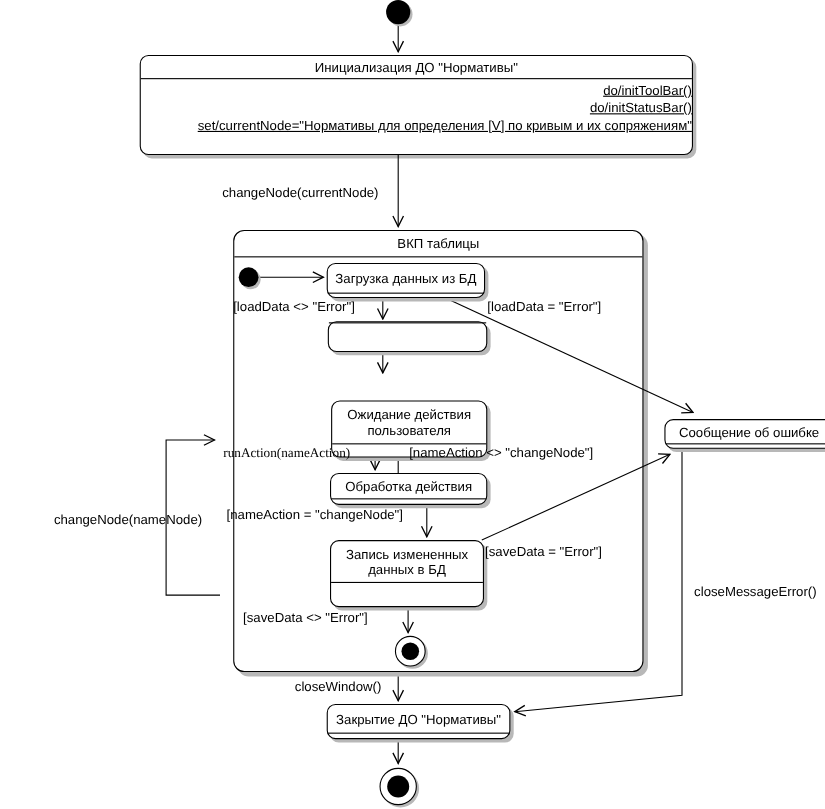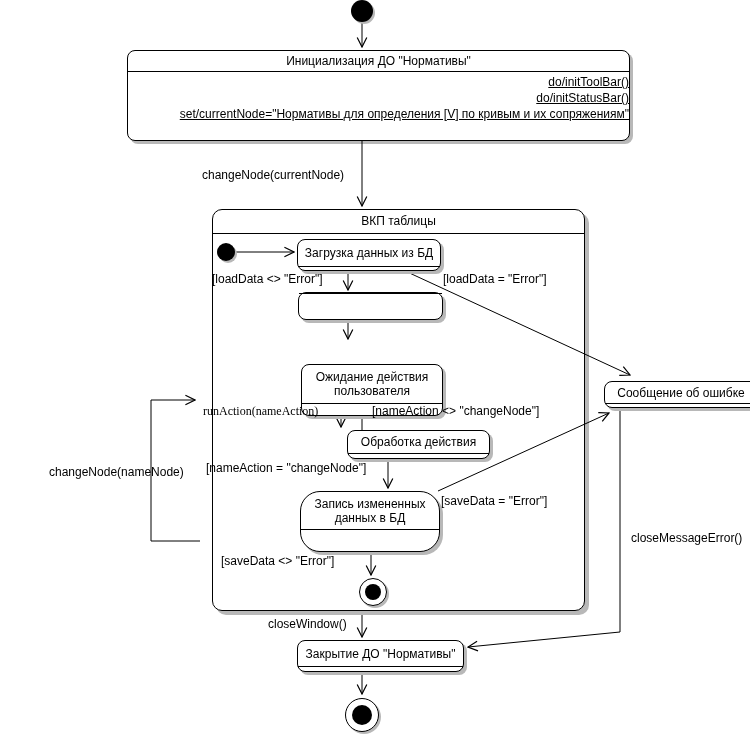--- a/index.html
+++ b/index.html
@@ -93,26 +93,26 @@
 
   <div class="state" style="left:298px;top:292px;width:143px;height:26px;">
     <div class="sep" style="height:3px;"></div>
   </div>
 
   <div class="state" style="left:301px;top:342px;width:140px;height:50px;margin-top:22px;">
     <div class="name">Ожидание действия пользователя</div>
     <div class="sep" style="height:11px;"></div>
   </div>
 
-  <div class="state" style="left:300px;top:430px;width:141px;height:27px;margin-left:47px;">
+  <div class="state" style="left:300px;top:430px;width:141px;height:27px;">
     <div class="name">Обработка действия</div>
     <div class="sep" style="height:4px;"></div>
   </div>
 
-  <div class="state" style="left:300px;top:491px;width:138px;height:59px;border-radius:20px;">
+  <div class="state" style="left:300px;top:491px;width:138px;height:59px;">
     <div class="name">Запись измененных данных в БД</div>
     <div class="sep" style="height:21px;"></div>
   </div>
 
   <div class="state" style="left:604px;top:381px;width:152px;height:25px;">
     <div class="name">Сообщение об ошибке</div>
     <div class="sep" style="height:3px;"></div>
   </div>
 
   <div class="state" style="left:297px;top:640px;width:165px;height:30px;">

